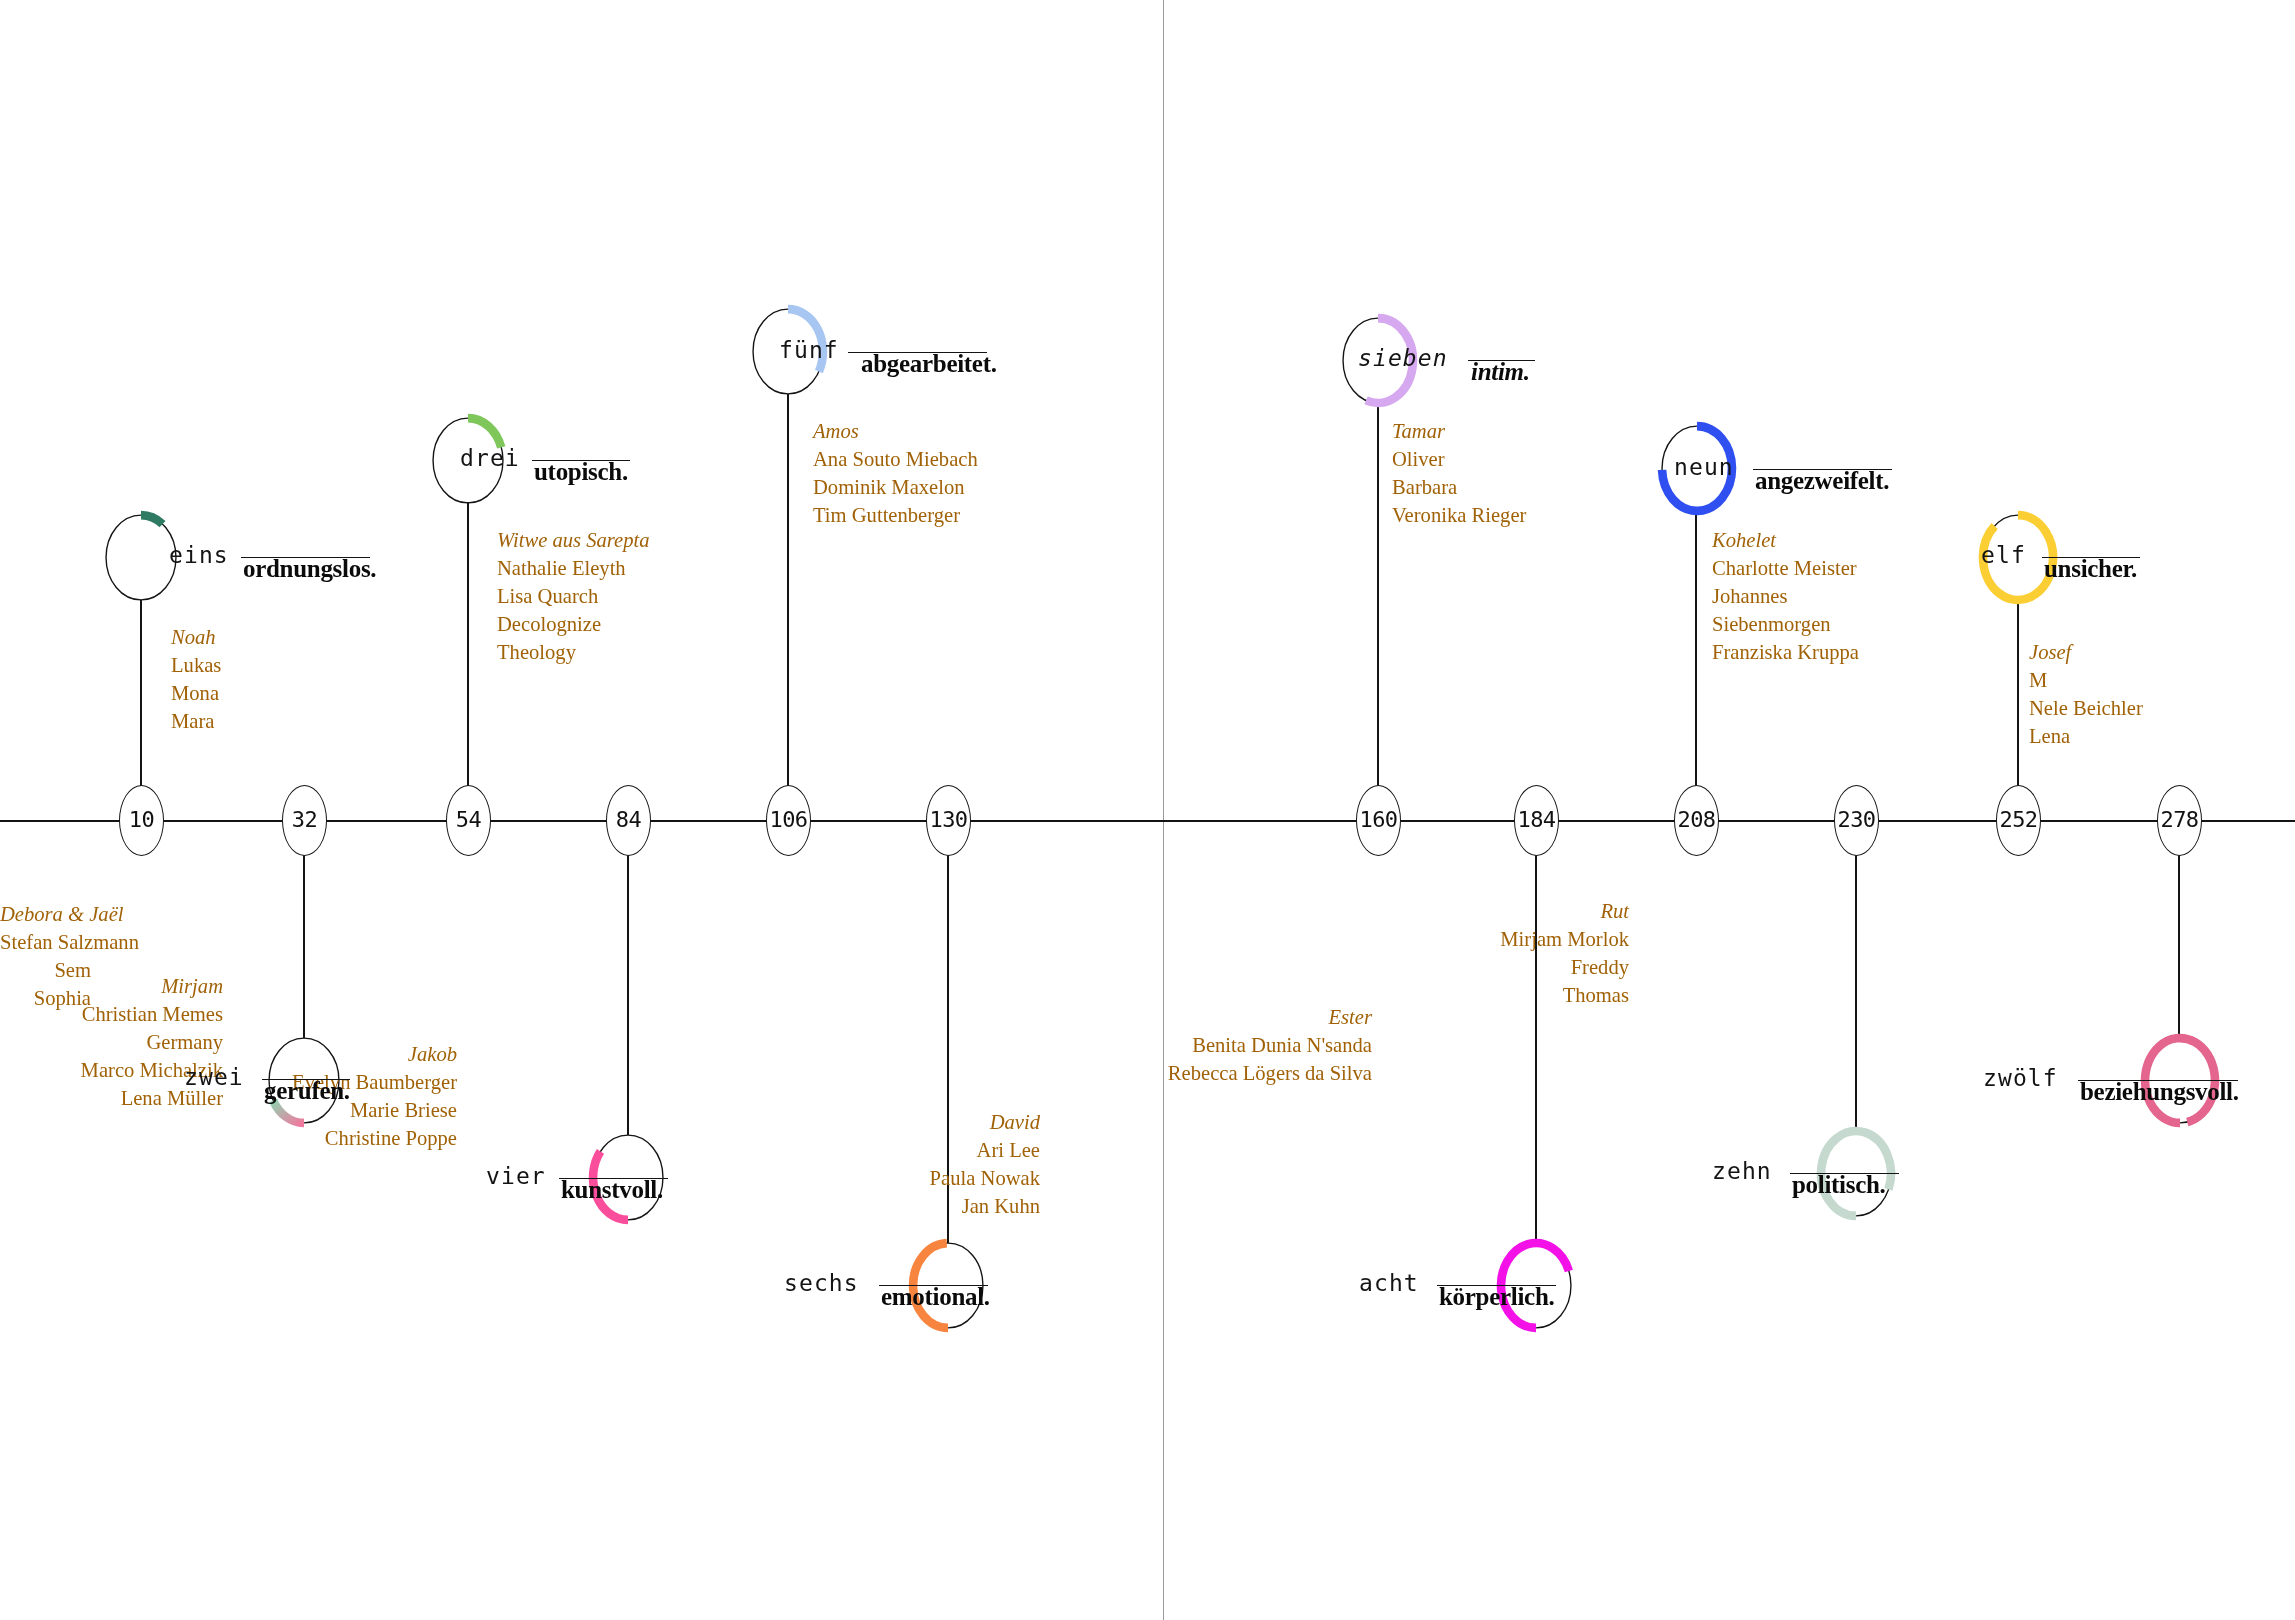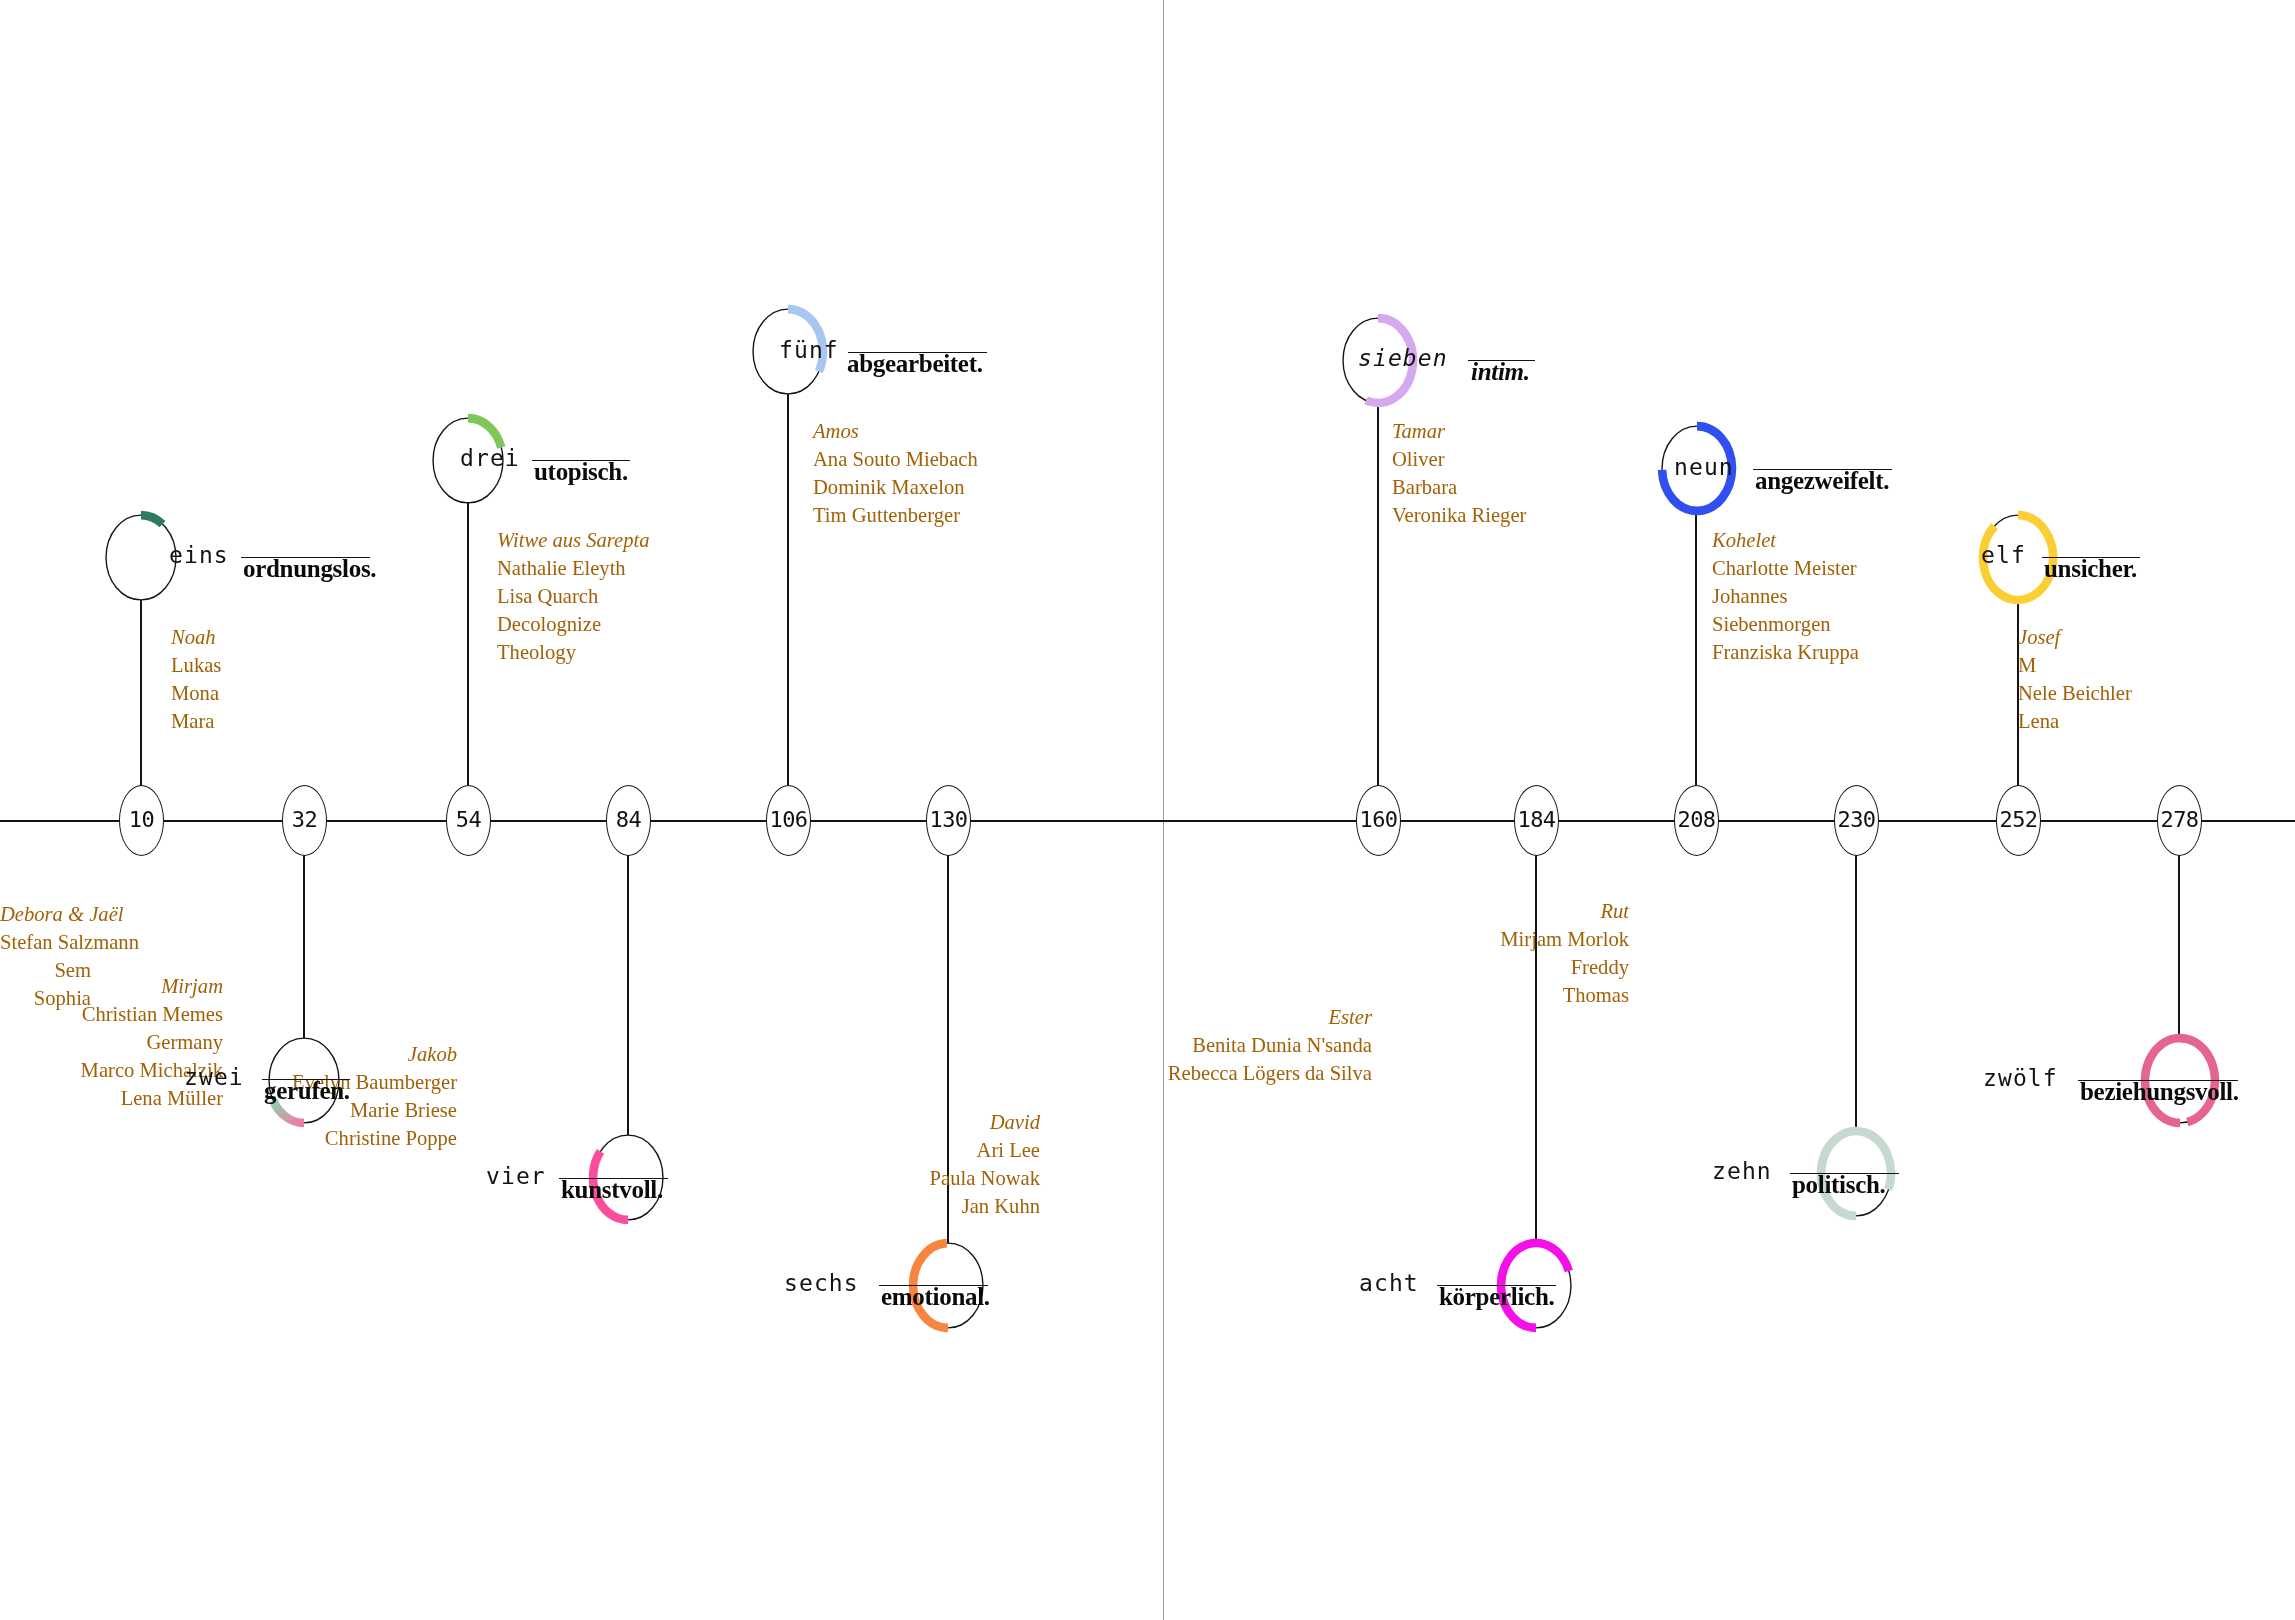--- a/index.html
+++ b/index.html
@@ -194,21 +194,21 @@
     </div>
     <div class="node mono" style="left: 2179px;">
       <span>278</span>
     </div>
   </div>
 <div id="lockups">
     <div class="lockup" style="left: 169px; top: 542px;"><span class="num">eins</span><span class="rule" style="left: 72px; width: 129px;"></span><span class="adj" style="left: 74px;">ordnungslos.</span></div>
     <div class="lockup" style="left: 184px; top: 1064px;"><span class="num">zwei</span><span class="rule" style="left: 78px; width: 88px;"></span><span class="adj" style="left: 80px;">gerufen.</span></div>
     <div class="lockup" style="left: 460px; top: 445px;"><span class="num">drei</span><span class="rule" style="left: 72px; width: 98px;"></span><span class="adj" style="left: 74px;">utopisch.</span></div>
     <div class="lockup" style="left: 486px; top: 1163px;"><span class="num">vier</span><span class="rule" style="left: 73px; width: 109px;"></span><span class="adj" style="left: 75px;">kunstvoll.</span></div>
-    <div class="lockup" style="left: 779px; top: 337px;"><span class="num">fünf</span><span class="rule" style="left: 69px; width: 139px;"></span><span class="adj" style="left: 68px;">abgearbeitet.</span></div>
+    <div class="lockup" style="left: 779px; top: 337px;"><span class="num">fünf</span><span class="rule" style="left: 69px; width: 139px;"></span><span class="adj" style="left: 82px;">abgearbeitet.</span></div>
     <div class="lockup" style="left: 784px; top: 1270px;"><span class="num">sechs</span><span class="rule" style="left: 95px; width: 109px;"></span><span class="adj" style="left: 97px;">emotional.</span></div>
     <div class="lockup" style="left: 1358px; top: 345px; font-style: italic;"><span class="num">sieben</span><span class="rule" style="left: 110px; width: 67px;"></span><span class="adj" style="left: 113px;">intim.</span></div>
     <div class="lockup" style="left: 1359px; top: 1270px;"><span class="num">acht</span><span class="rule" style="left: 78px; width: 119px;"></span><span class="adj" style="left: 80px;">körperlich.</span></div>
     <div class="lockup" style="left: 1674px; top: 454px;"><span class="num">neun</span><span class="rule" style="left: 79px; width: 139px;"></span><span class="adj" style="left: 81px;">angezweifelt.</span></div>
     <div class="lockup" style="left: 1712px; top: 1158px;"><span class="num">zehn</span><span class="rule" style="left: 78px; width: 109px;"></span><span class="adj" style="left: 80px;">politisch.</span></div>
     <div class="lockup" style="left: 1981px; top: 542px;"><span class="num">elf</span><span class="rule" style="left: 61px; width: 98px;"></span><span class="adj" style="left: 63px;">unsicher.</span></div>
     <div class="lockup" style="left: 1983px; top: 1065px;"><span class="num">zwölf</span><span class="rule" style="left: 95px; width: 160px;"></span><span class="adj" style="left: 97px;">beziehungsvoll.</span></div>
   </div>
 <div id="blocks">
     <div class="names left" style="top: 623px; left: 171px;">
@@ -266,21 +266,21 @@
       <div>Charlotte Meister</div>
       <div>Johannes</div>
       <div>Siebenmorgen</div>
       <div>Franziska Kruppa</div>
     </div>
     <div class="names right" style="top: 1003px; left: 0px; width: 1372px; text-align: right;">
       <div class="lead">Ester</div>
       <div>Benita Dunia N'sanda</div>
       <div>Rebecca Lögers da Silva</div>
     </div>
-    <div class="names left" style="top: 623px; left: 2018px;">
+    <div class="names left" style="top: 638px; left: 2018px; padding-left: 11px;">
       <div class="lead">Josef</div>
       <div>M</div>
       <div>Nele Beichler</div>
       <div>Lena</div>
     </div>
     <div class="names right" style="top: 897px; left: 0px; width: 1629px; text-align: right;">
       <div class="lead">Rut</div>
       <div>Mirjam Morlok</div>
       <div>Freddy</div>
       <div>Thomas</div>

